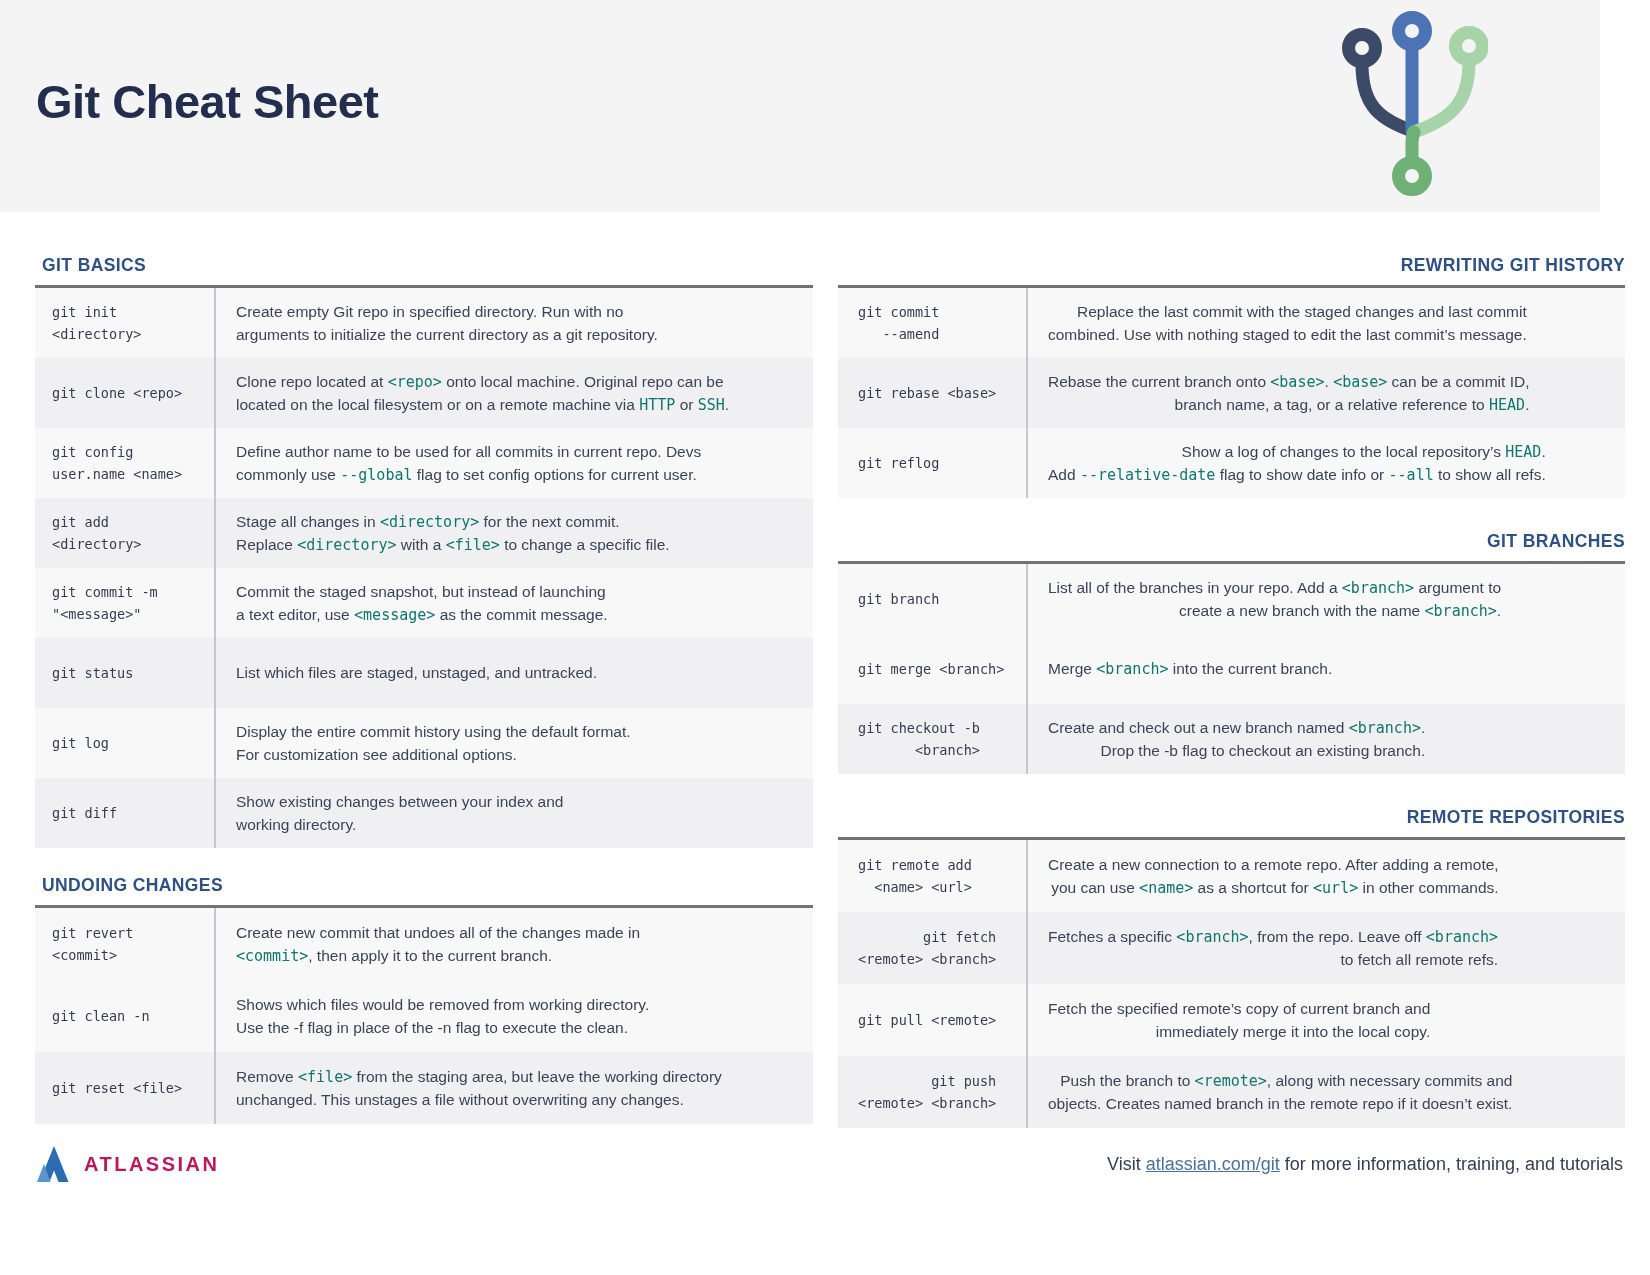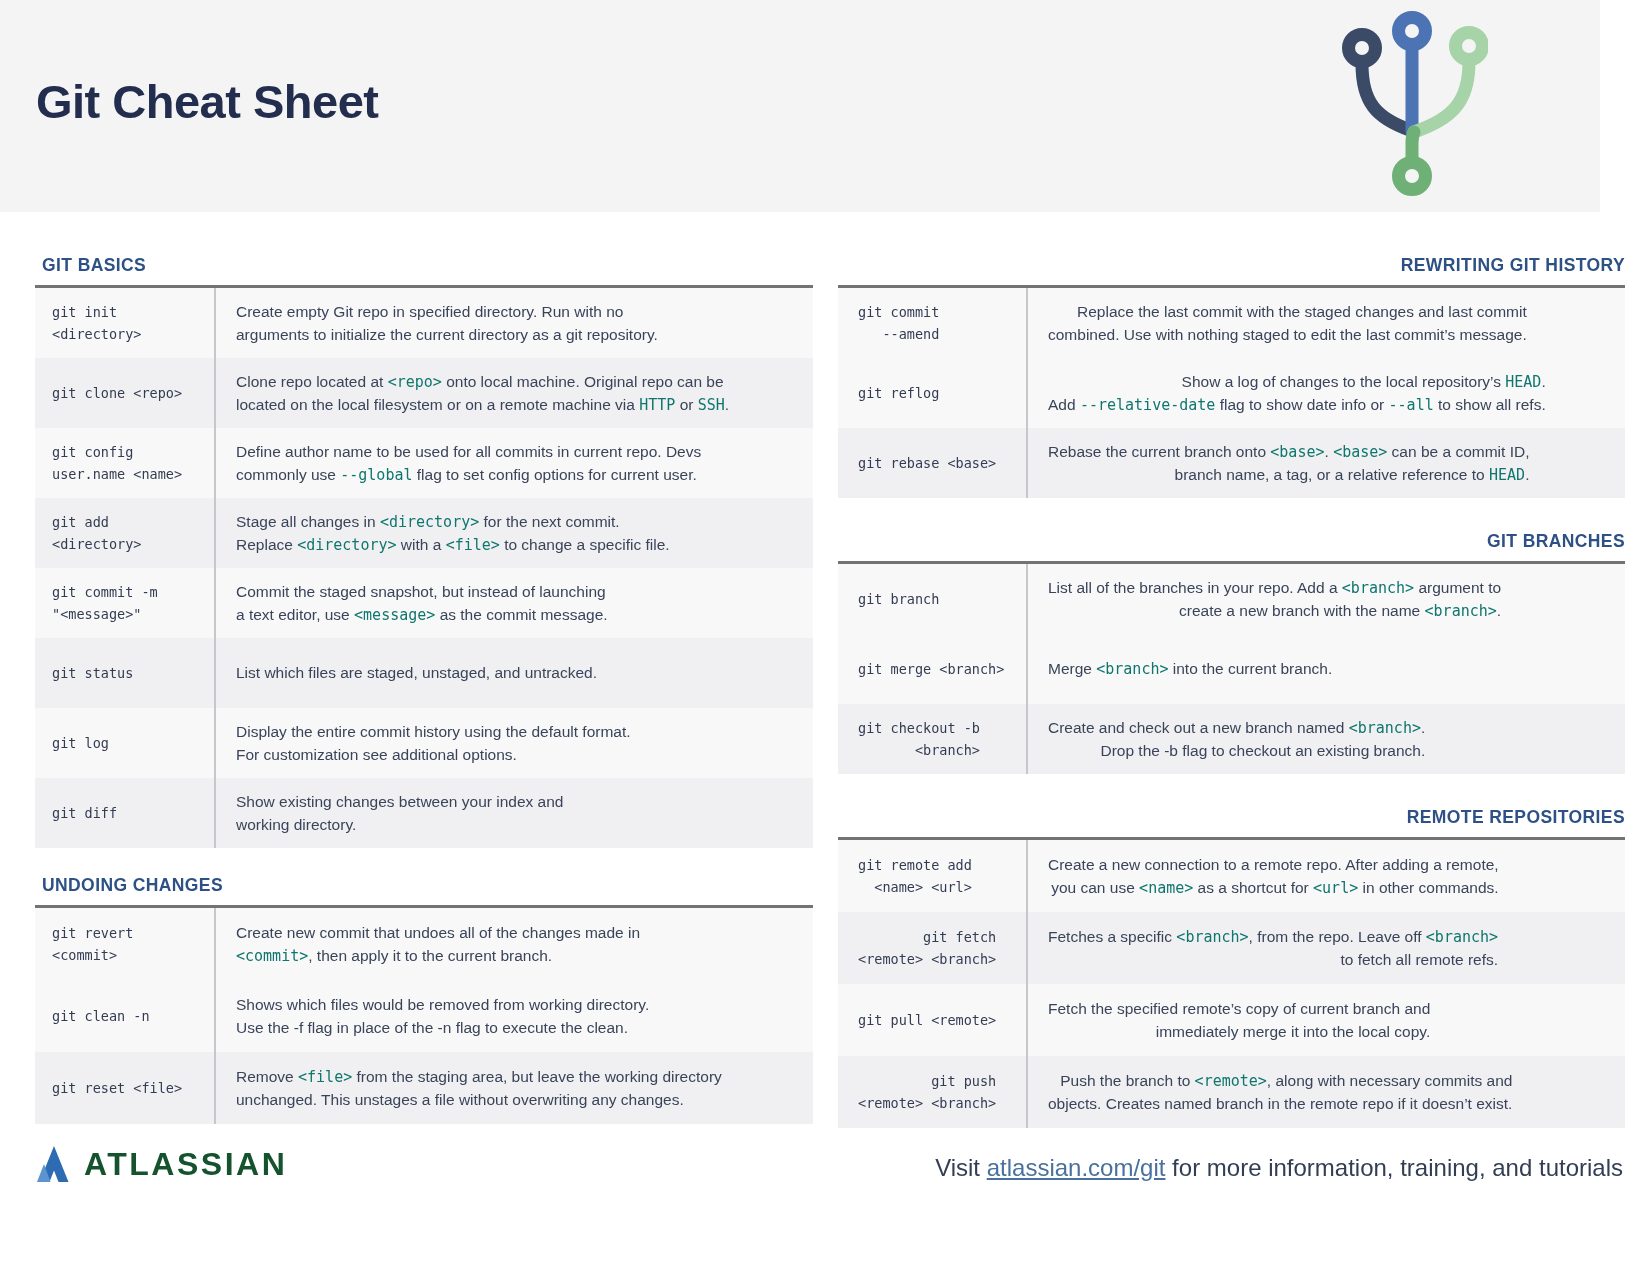--- a/index.html
+++ b/index.html
@@ -40,24 +40,24 @@
     color:#333c52; white-space:pre-line;
   }
   .column.right .cmd { flex:0 0 190px; padding-left:20px; }
 
   .desc { flex:1; display:flex; align-items:center; padding:10px 14px 10px 20px; }
   .rich { font-size:15.5px; line-height:1.5; color:#3a4459; white-space:pre-line; }
   .code { font-family:"DejaVu Sans Mono", monospace; font-size:15px; color:#0f766e; }
 
   .footer-left { position:absolute; left:33px; top:1143px; display:flex; align-items:center; }
   .atl-mark { width:42px; height:42px; margin-right:9px; }
-  .wordmark { font-size:32px; font-weight:bold; letter-spacing:2.5px; color:#14532d;text-align:center; }
+  .wordmark { font-size:20px; font-weight:bold; letter-spacing:2.5px; color:#be185d;text-align:center; }
 
   .footer-right {
-    position:absolute; right:27px; top:1154px; font-size:24px; color:#333e55;
+    position:absolute; right:27px; top:1154px; font-size:18px; color:#333e55;
   }
   .flink { color:#49709f; text-decoration:underline; cursor:pointer; }
 </style>
 </head>
 <body>
 
 <div class="header">
   <div class="page-title">Git Cheat Sheet</div>
   <svg class="gitlogo" viewBox="0 0 152 198">
     <path d="M26 58 C26 96 40 112 74 124" fill="none" stroke="#3b4a67" stroke-width="13" stroke-linecap="round"></path>
@@ -170,32 +170,32 @@
     <h2 class="sec-title">REWRITING GIT HISTORY</h2>
     <div class="table">
         <div class="row">
           <div class="cmd">git commit
 --amend</div>
           <div class="desc">
             <div class="rich">Replace the last commit with the staged changes and last commit
 combined. Use with nothing staged to edit the last commit’s message.</div>
           </div>
         </div>
+        <div class="row alt">
+          <div class="cmd">git rebase &lt;base&gt;</div>
+          <div class="desc">
+            <div class="rich">Rebase the current branch onto <span class="code">&lt;base&gt;</span>. <span class="code">&lt;base&gt;</span> can be a commit ID,
+branch name, a tag, or a relative reference to <span class="code">HEAD</span>.</div>
+          </div>
+        </div>
         <div class="row">
           <div class="cmd">git reflog</div>
           <div class="desc">
             <div class="rich">Show a log of changes to the local repository’s <span class="code">HEAD</span>.
 Add <span class="code">--relative-date</span> flag to show date info or <span class="code">--all</span> to show all refs.</div>
-          </div>
-        </div>
-        <div class="row alt">
-          <div class="cmd">git rebase &lt;base&gt;</div>
-          <div class="desc">
-            <div class="rich">Rebase the current branch onto <span class="code">&lt;base&gt;</span>. <span class="code">&lt;base&gt;</span> can be a commit ID,
-branch name, a tag, or a relative reference to <span class="code">HEAD</span>.</div>
           </div>
         </div>
       </div>
   </section>
   <section class="mt-right" data-section="git_branches">
     <h2 class="sec-title">GIT BRANCHES</h2>
     <div class="table">
         <div class="row">
           <div class="cmd">git branch</div>
           <div class="desc">

